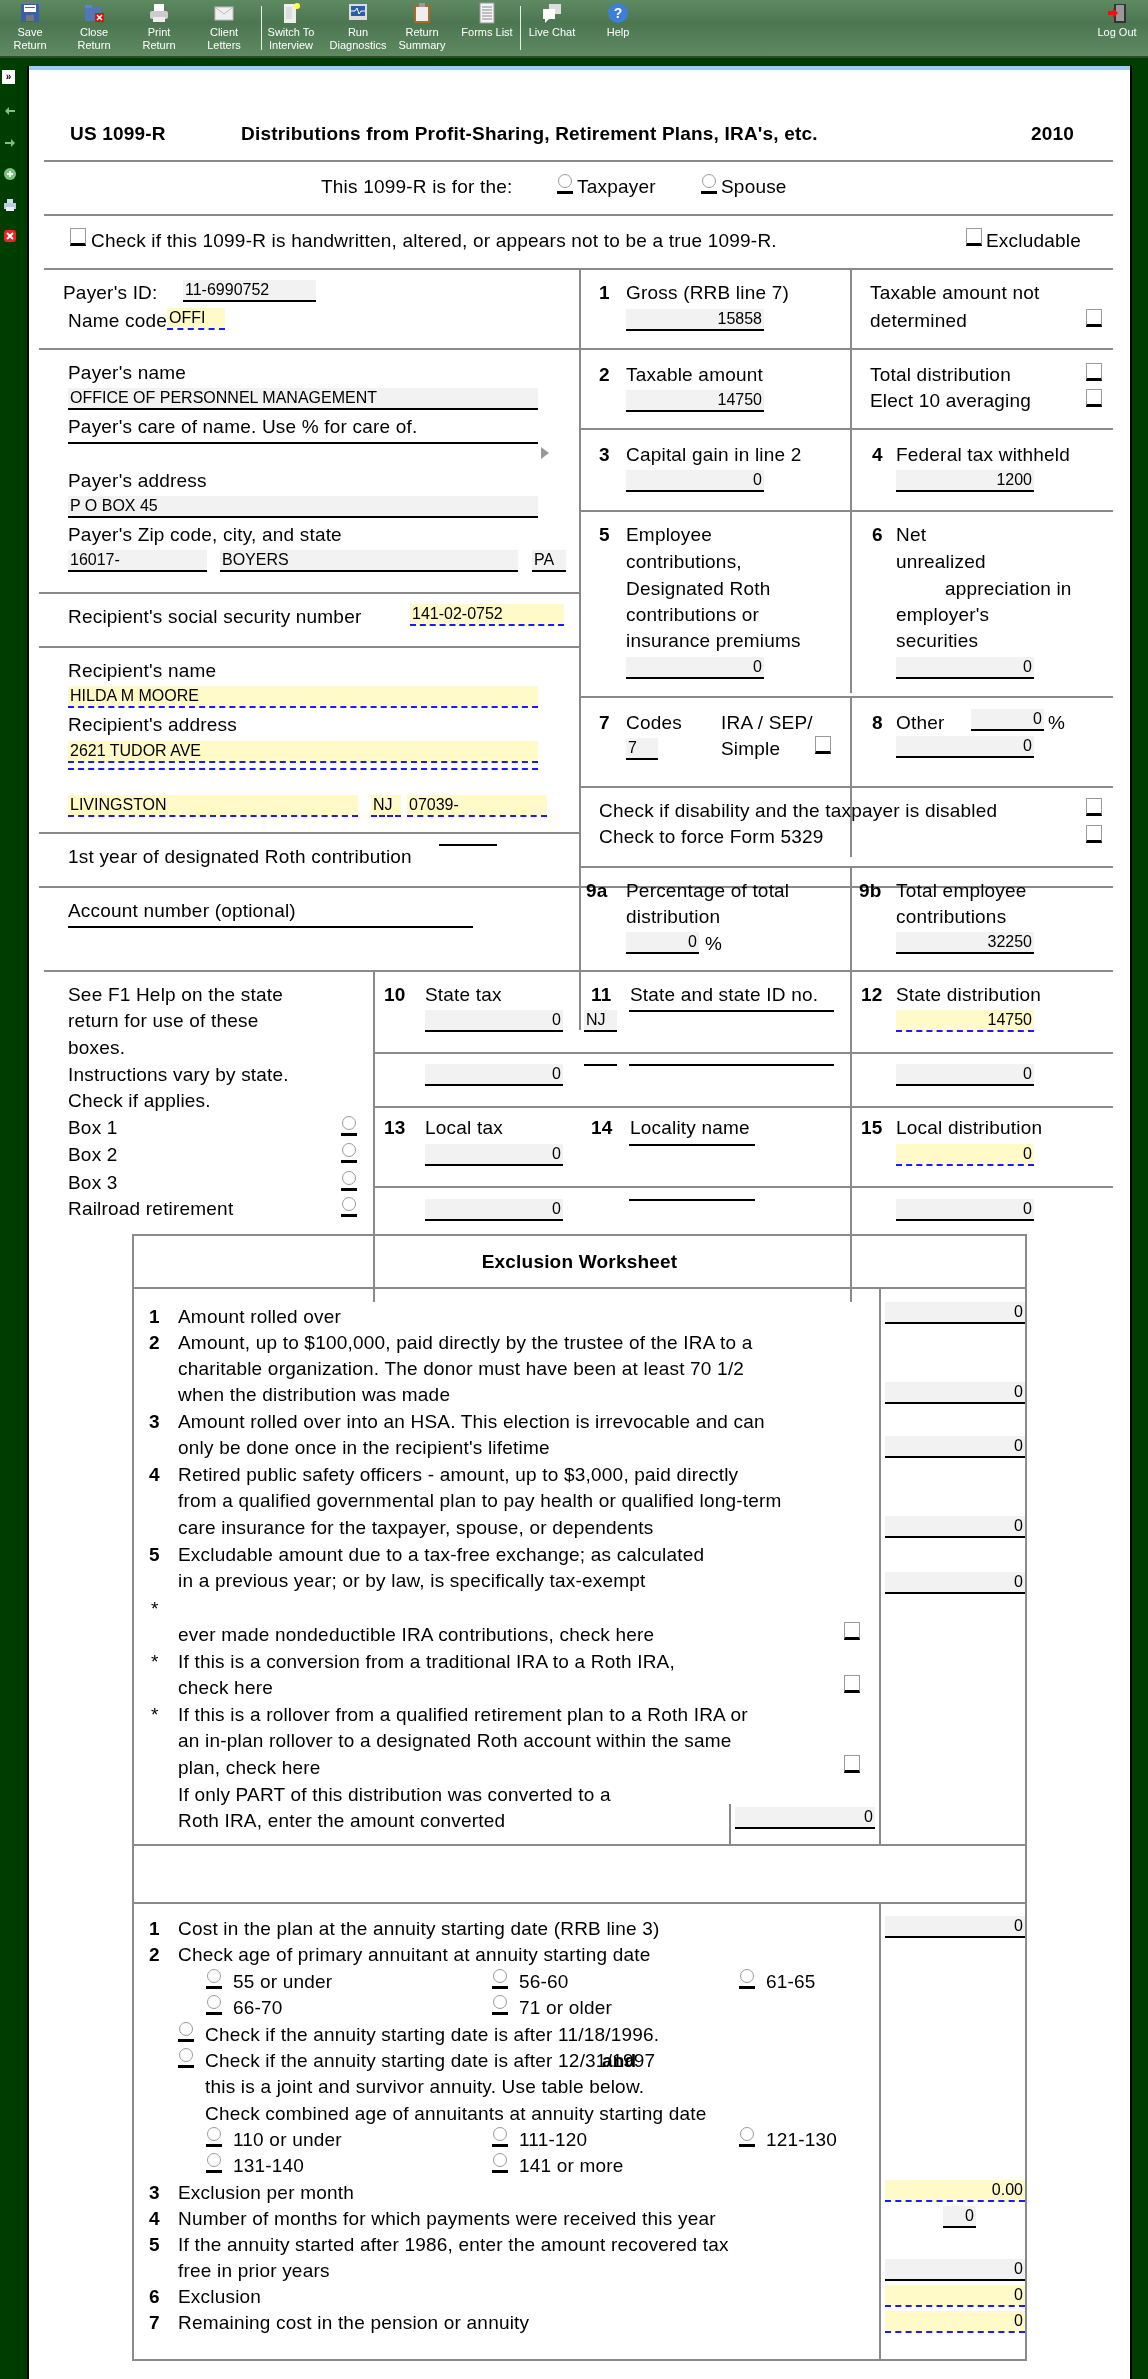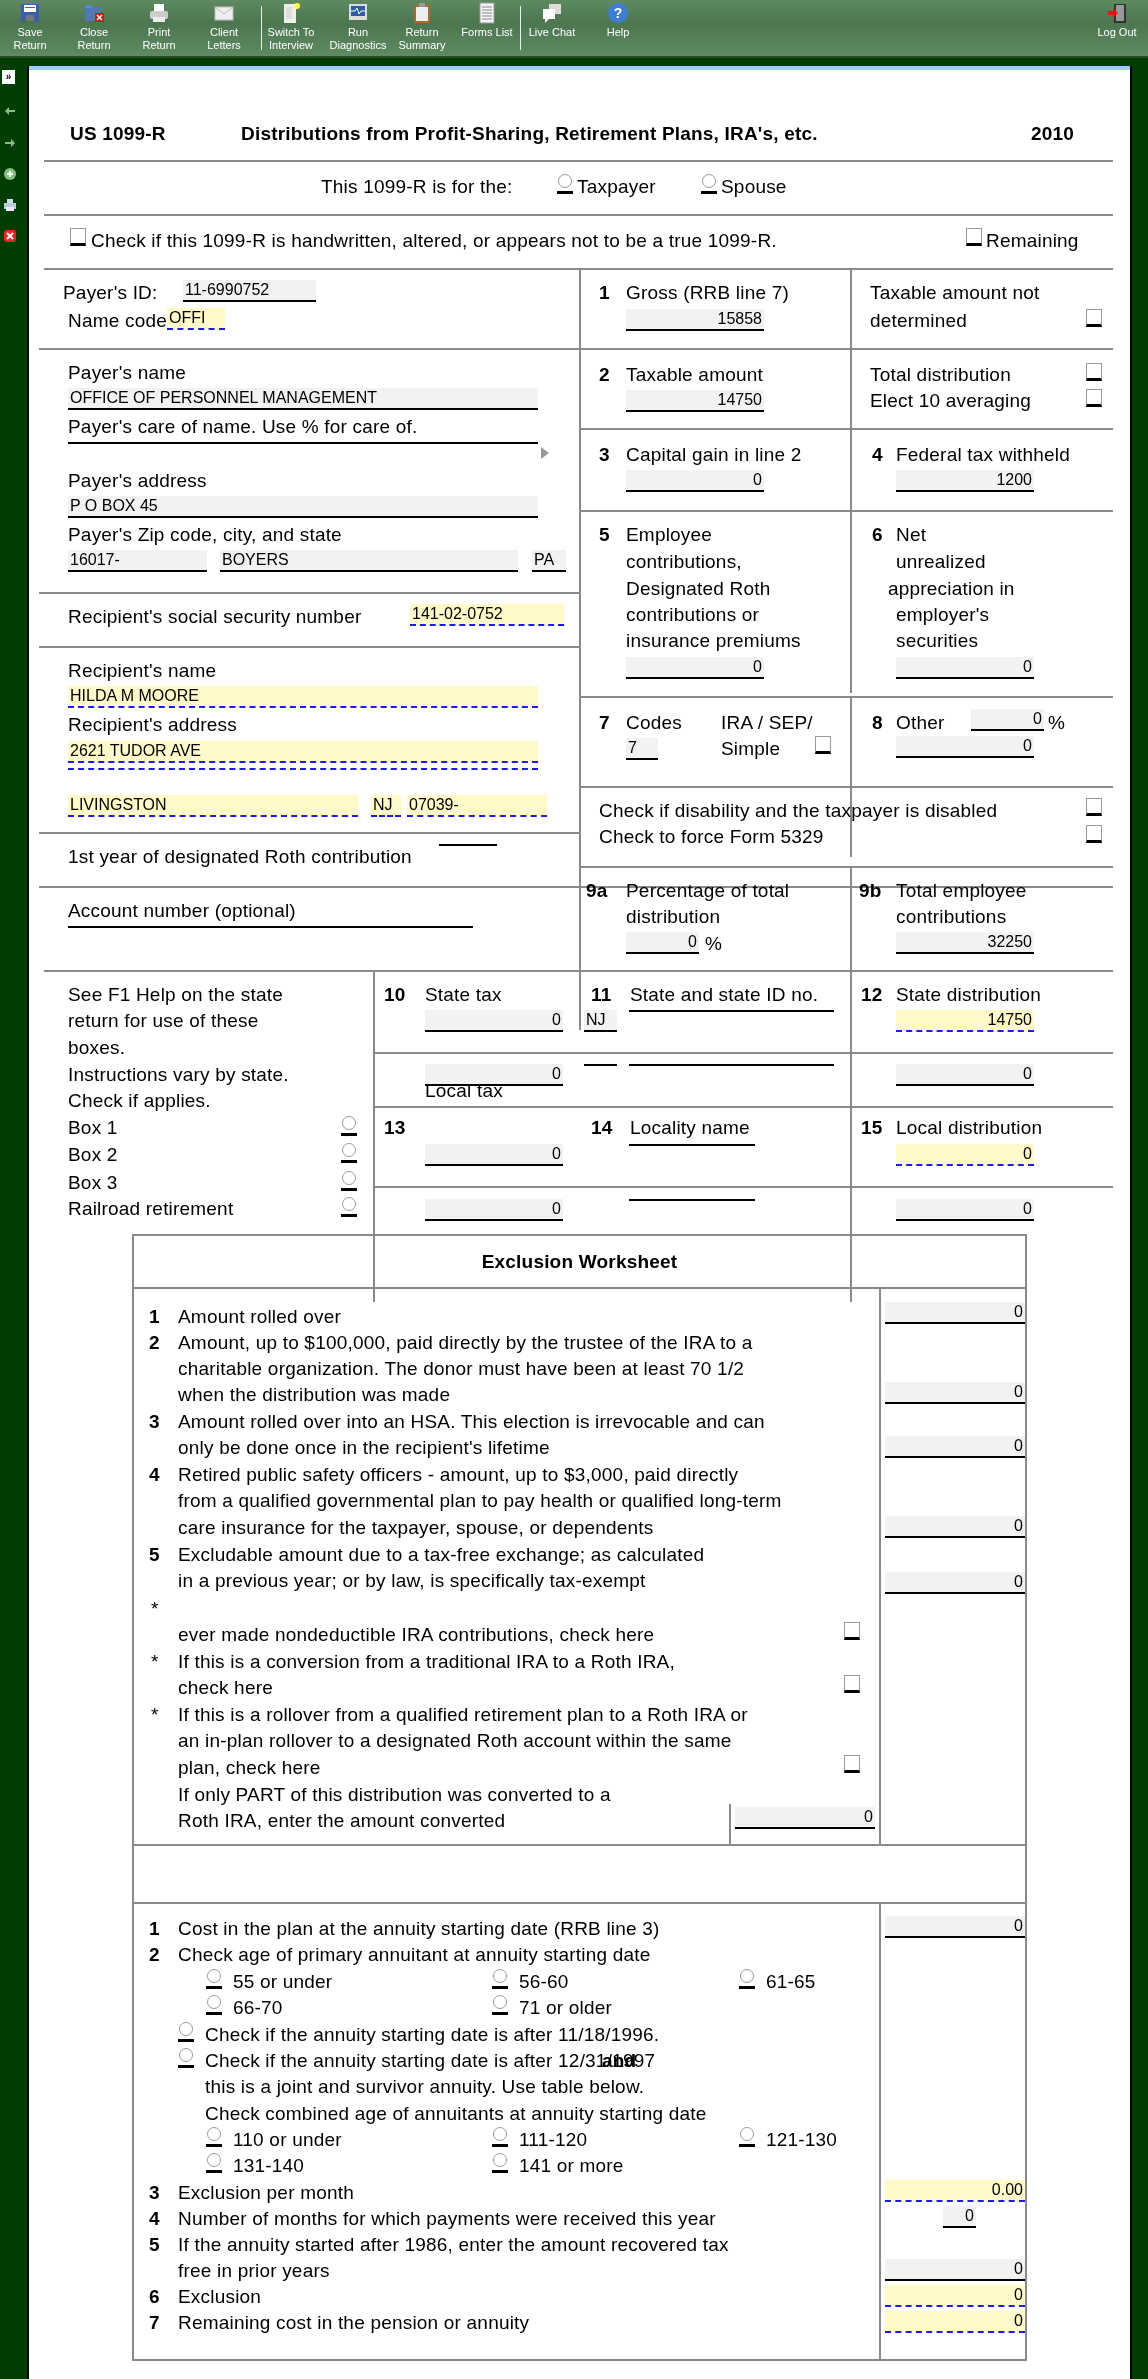--- a/index.html
+++ b/index.html
@@ -165,21 +165,21 @@
   <div class="t" style="left:292px;top:110px">This 1099-R is for the:</div>
   <div class="rb" style="left:528px;top:108px"></div>
   <div class="t" style="left:548px;top:110px">Taxpayer</div>
   <div class="rb" style="left:672px;top:108px"></div>
   <div class="t" style="left:692px;top:110px">Spouse</div>
   <div class="hl" style="left:15px;top:148px;width:1069px"></div>
 
   <div class="cb" style="left:41px;top:162px"></div>
   <div class="t" style="left:62px;top:164px">Check if this 1099-R is handwritten, altered, or appears not to be a true 1099-R.</div>
   <div class="cb" style="left:937px;top:162px"></div>
-  <div class="t" style="left:957px;top:164px">Remaining</div>
+  <div class="t" style="left:957px;top:164px">Excludable</div>
   <div class="hl" style="left:15px;top:202px;width:1069px"></div>
 
   <div class="vl" style="left:550px;top:202px;height:762px"></div>
   <div class="vl" style="left:821px;top:202px;height:425px"></div>
   <div class="vl" style="left:821px;top:703px;height:88px"></div>
 
   <div class="t" style="left:34px;top:216px">Payer's ID:</div>
   <div class="fld" style="left:154px;top:214px;width:133px">11-6990752</div>
   <div class="t" style="left:39px;top:244px">Name code:</div>
   <div class="fld y" style="left:138px;top:242px;width:58px">OFFI</div>
@@ -249,21 +249,21 @@
   <div class="t b" style="left:570px;top:458px">5</div>
   <div class="t" style="left:597px;top:458px">Employee</div>
   <div class="t" style="left:597px;top:485px">contributions,</div>
   <div class="t" style="left:597px;top:512px">Designated Roth</div>
   <div class="t" style="left:597px;top:538px">contributions or</div>
   <div class="t" style="left:597px;top:564px">insurance premiums</div>
   <div class="fld r" style="left:597px;top:591px;width:138px">0</div>
   <div class="t b" style="left:843px;top:458px">6</div>
   <div class="t" style="left:867px;top:458px">Net</div>
   <div class="t" style="left:867px;top:485px">unrealized</div>
-  <div class="t" style="left:859px;top:512px">appreciation in</div>
+  <div class="t" style="left:916px;top:512px">appreciation in</div>
   <div class="t" style="left:867px;top:538px">employer's</div>
   <div class="t" style="left:867px;top:564px">securities</div>
   <div class="fld r" style="left:867px;top:591px;width:138px">0</div>
   <div class="hl" style="left:550px;top:630px;width:534px"></div>
 
   <div class="t b" style="left:570px;top:646px">7</div>
   <div class="t" style="left:597px;top:646px">Codes</div>
   <div class="fld" style="left:597px;top:672px;width:32px">7</div>
   <div class="t" style="left:692px;top:646px">IRA / SEP/</div>
   <div class="t" style="left:692px;top:672px">Simple</div>
@@ -323,21 +323,21 @@
   <div class="fld r y" style="left:867px;top:944px;width:138px">14750</div>
   <div class="hl" style="left:344px;top:986px;width:740px"></div>
 
   <div class="fld r" style="left:396px;top:998px;width:138px">0</div>
   <div class="fld" style="left:555px;top:998px;width:33px"></div>
   <div class="fld" style="left:600px;top:998px;width:205px"></div>
   <div class="fld r" style="left:867px;top:998px;width:138px">0</div>
   <div class="hl" style="left:344px;top:1040px;width:740px"></div>
 
   <div class="t b" style="left:355px;top:1051px">13</div>
-  <div class="t" style="left:396px;top:1014px">Local tax</div>
+  <div class="t" style="left:396px;top:1051px">Local tax</div>
   <div class="fld r" style="left:396px;top:1078px;width:138px">0</div>
   <div class="t b" style="left:562px;top:1051px">14</div>
   <div class="t" style="left:601px;top:1051px">Locality name</div>
   <div class="fld" style="left:600px;top:1078px;width:126px"></div>
   <div class="t b" style="left:832px;top:1051px">15</div>
   <div class="t" style="left:867px;top:1051px">Local distribution</div>
   <div class="fld r y" style="left:867px;top:1078px;width:138px">0</div>
   <div class="hl" style="left:344px;top:1120px;width:740px"></div>
 
   <div class="fld r" style="left:396px;top:1133px;width:138px">0</div>

